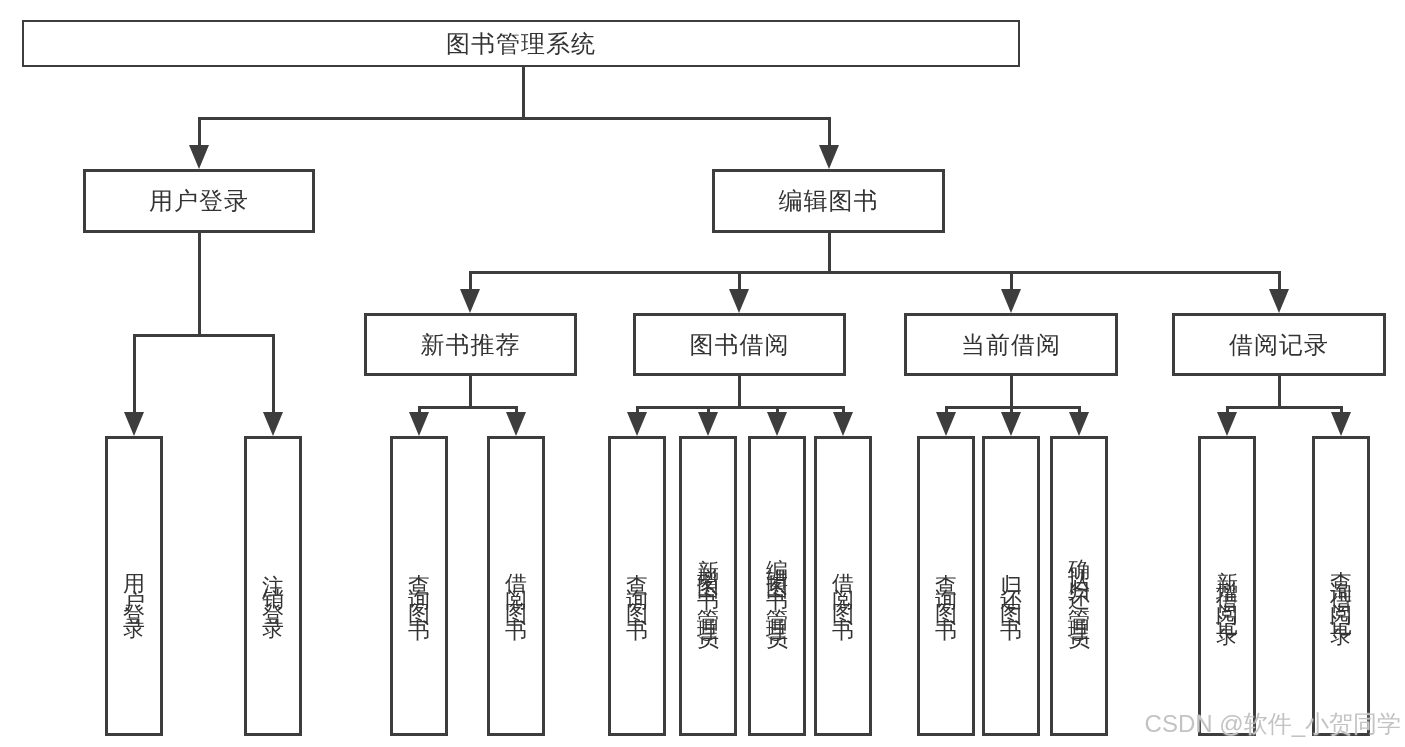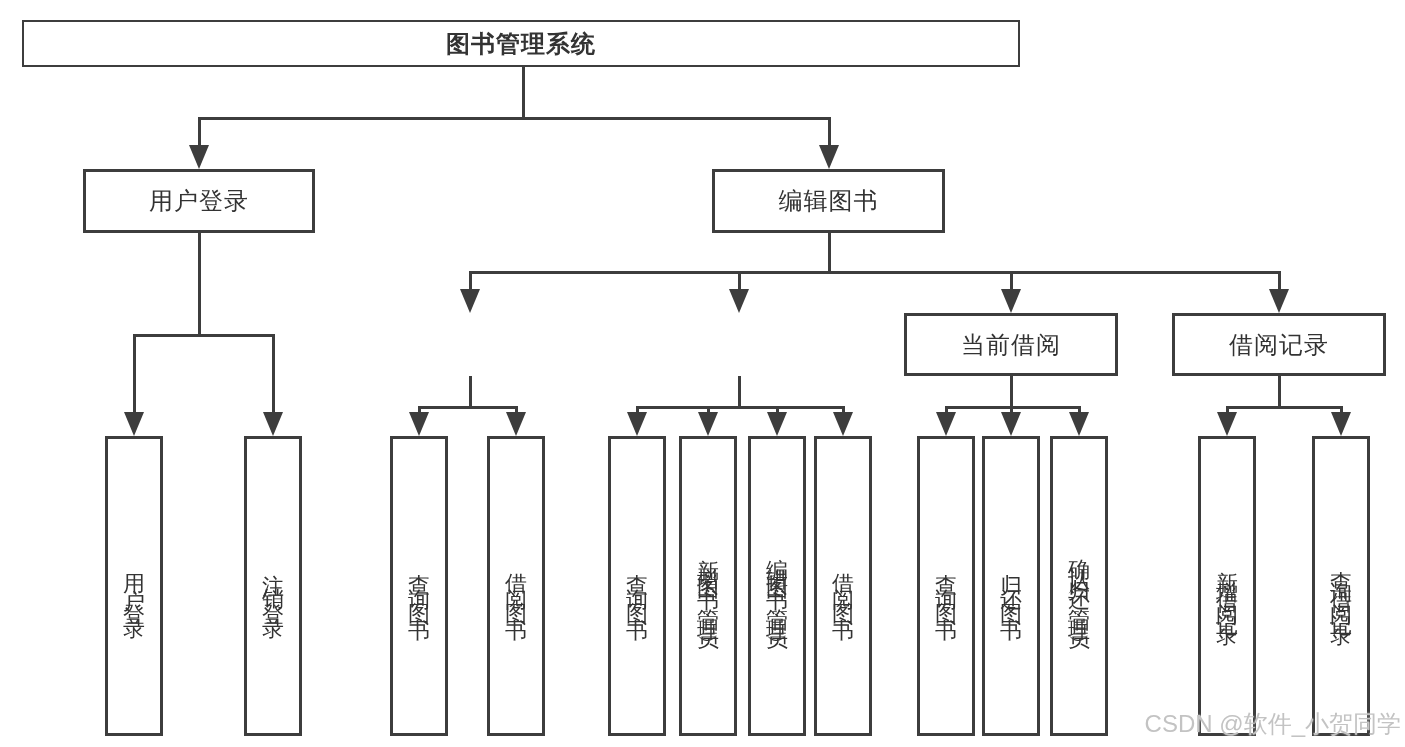--- a/index.html
+++ b/index.html
@@ -22,21 +22,21 @@
     border:3px solid var(--line);
     background:#fff;
     display:flex;align-items:center;justify-content:center;
   }
   .node .nlabel{
     font-size:24px;
     color:var(--text);
     letter-spacing:1px;
     white-space:nowrap;
   }
-  .root{border-width:2.5px;font-weight:bold;}
+  .root{border-width:2.5px;}
   .leaf{
     position:absolute;
     top:436px;
     width:58px;height:300px;
     box-sizing:border-box;
     border:3px solid var(--line);
     background:#fff;
     display:flex;align-items:center;justify-content:center;
   }
   .vtext{
@@ -131,20 +131,26 @@
     <span class="nlabel">图书管理系统</span>
   </div>
 
   <div class="node" style="left:83px;top:169px;width:232px;height:64px">
     <span class="nlabel">用户登录</span>
   </div>
   <div class="node" style="left:712px;top:169px;width:233px;height:64px">
     <span class="nlabel">编辑图书</span>
   </div>
 
+  <div class="node" style="left:364px;top:313px;width:213px;height:63px">
+    <span class="nlabel">新书推荐</span>
+  </div>
+  <div class="node" style="left:633px;top:313px;width:213px;height:63px">
+    <span class="nlabel">图书借阅</span>
+  </div>
   <div class="node" style="left:1172px;top:313px;width:214px;height:63px">
     <span class="nlabel">借阅记录</span>
   </div>
   <div class="node" style="left:904px;top:313px;width:214px;height:63px">
     <span class="nlabel">当前借阅</span>
   </div>
 
   <div class="leaf" style="left:105px">
     <span class="vtext sp4">用户登录</span>
   </div>

